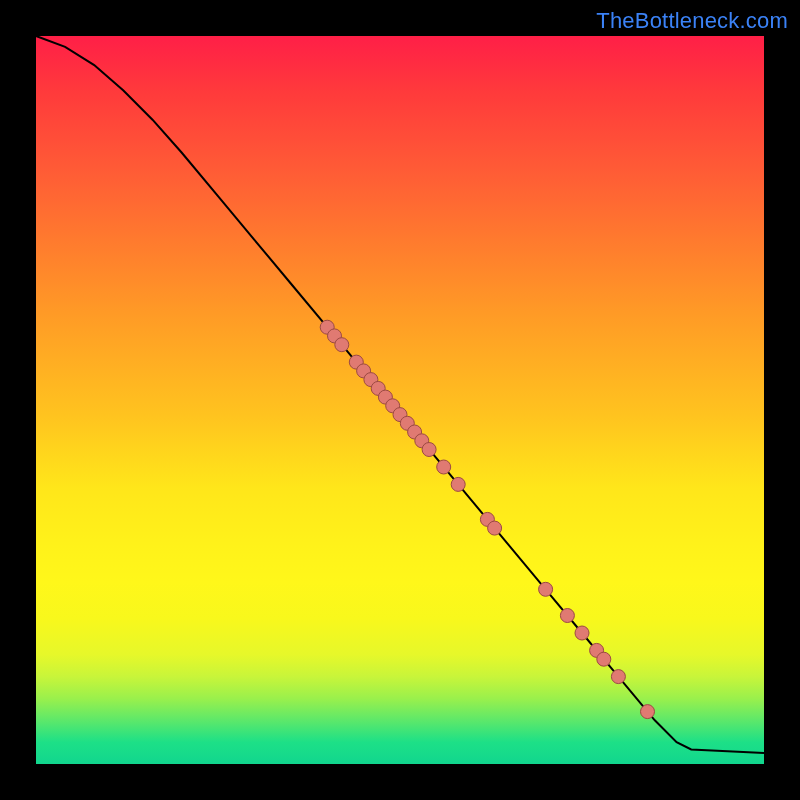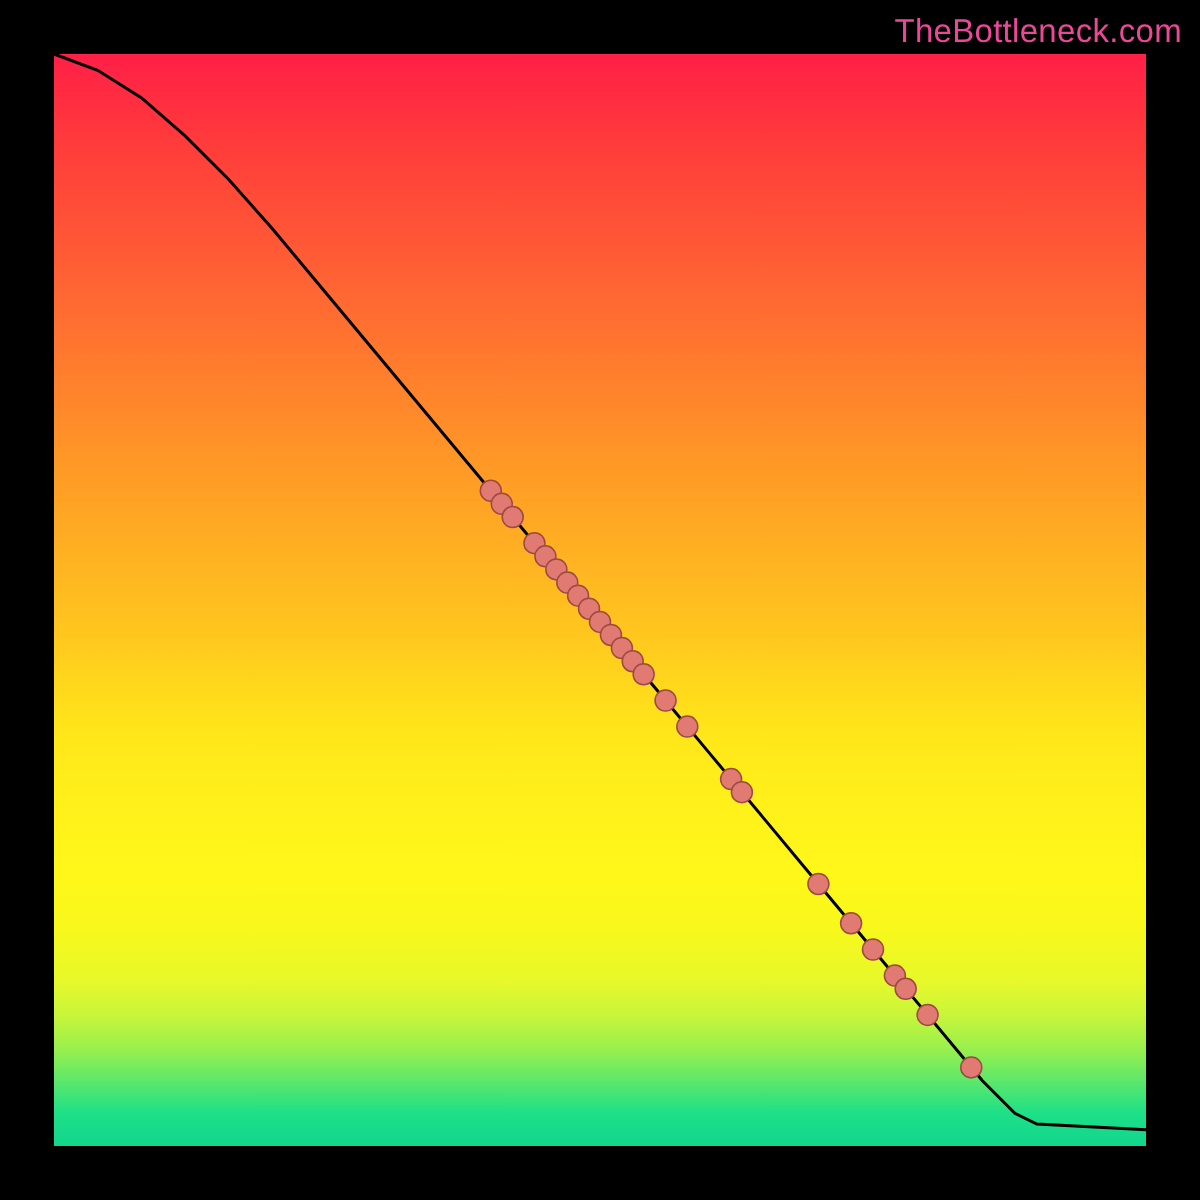--- a/index.html
+++ b/index.html
@@ -58,21 +58,21 @@
   }
   .datapoint {
     fill: #e07a72;
     stroke: #9c4a42;
     stroke-width: 1;
   }
   .watermark {
     position: absolute;
     top: 8px;
     right: 12px;
-    color: #ec4899;
+    color: #3b82f6;
     font-size: 22px;
     font-weight: 500;
     letter-spacing: 0.2px;
     user-select: none;
   }
 </style>
 </head>
 <body>
 
 <div class="frame">

